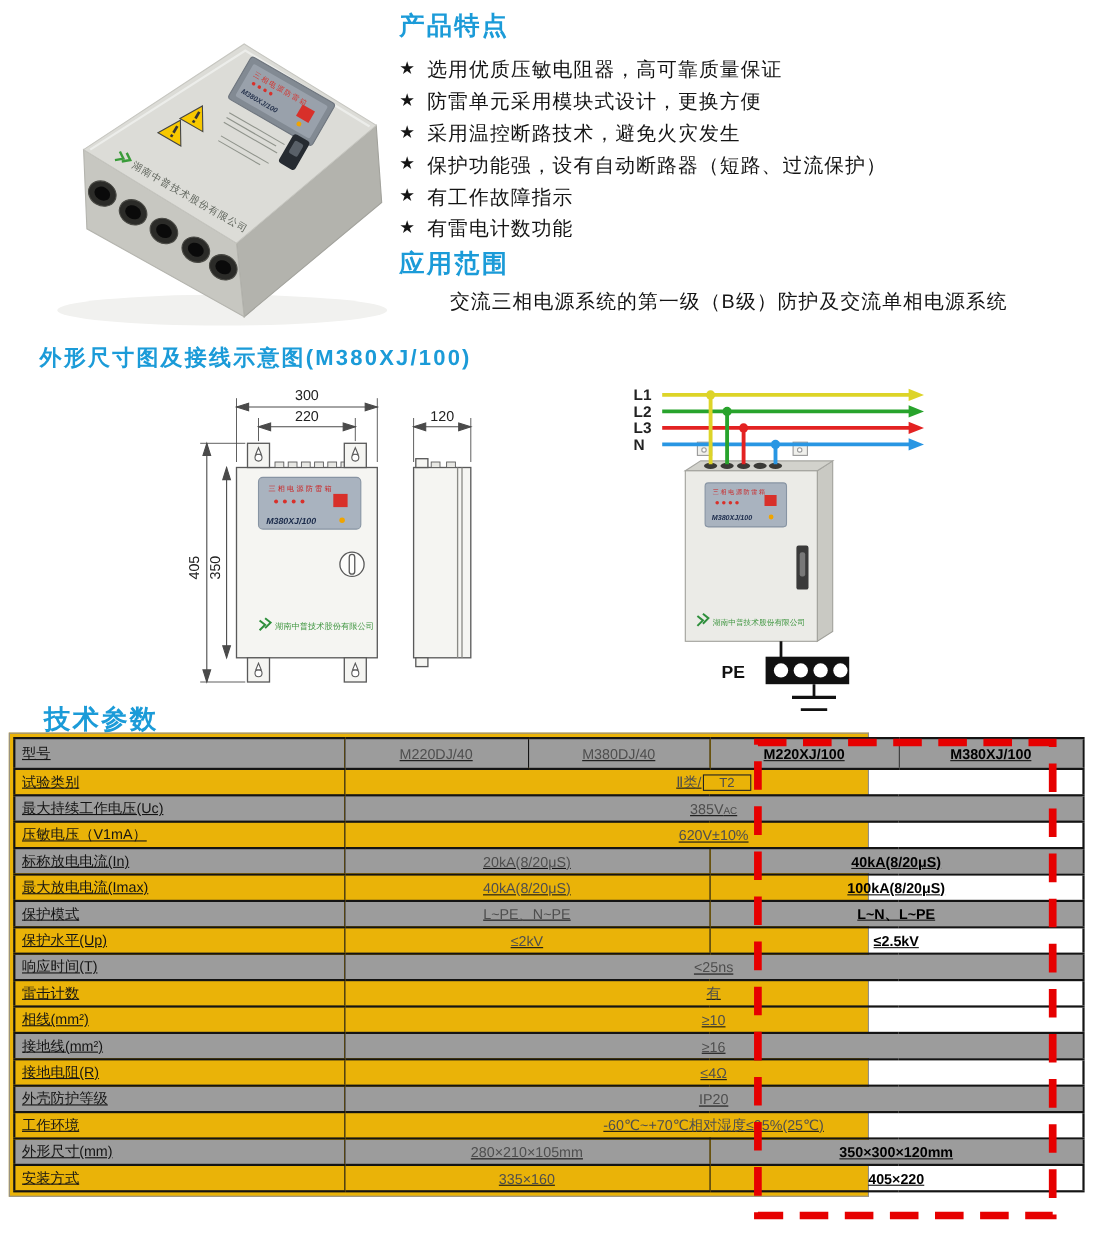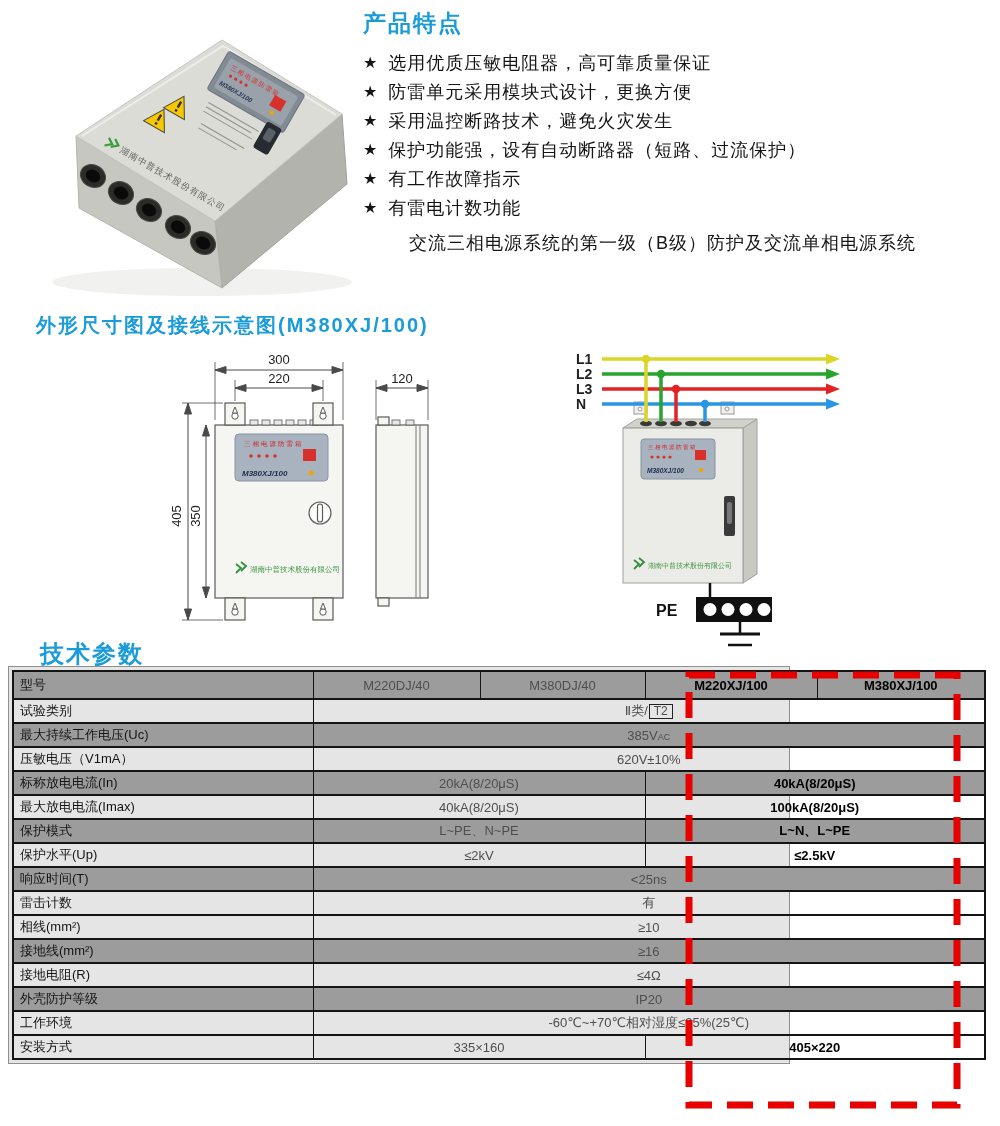--- a/index.html
+++ b/index.html
@@ -14,35 +14,35 @@
   .feat .star{margin-right:10px;font-size:16px;line-height:1;}
   
   .application{left:363px;top:224px;width:636px;}
   .application h2{font-size:23px;}
   .app-text{font-size:18px;line-height:29px;letter-spacing:1px;margin-top:5px;}
   .app-line1{text-indent:46px;display:block;}
   .app-line2{display:block;}
   .dims-heading{left:36px;top:312px;font-size:20px;letter-spacing:1px;}
   .specs-heading{left:40px;top:638px;font-size:24px;letter-spacing:4px;}
   
-  .spec-wrap{left:8px;top:666px;width:782px;border:1px solid #8f8f8f;background:#e5e5e5;
-             padding:3px;box-sizing:border-box;}
+  .spec-wrap{left:8px;top:666px;width:782px;border:1px solid #8f8f8f;background:#eab308;
+             padding:3px;box-sizing:border-box;text-decoration:underline;}
   table.spec{width:974px;border-collapse:collapse;table-layout:fixed;
              border:2px solid #141414;font-size:13px;color:#141414;}
   .spec th,.spec td{border:1px solid #141414;border-top-width:2px;border-bottom-width:2px;
              padding:1px 6px;height:20px;overflow:hidden;white-space:nowrap;box-sizing:content-box;}
   .spec thead th{height:24px;}
   .lab{text-align:left;font-weight:normal;}
   .v{text-align:center;color:#4e4e4e;}
   .mcol{text-align:center;color:#4e4e4e;font-weight:normal;}
   .xj{font-weight:bold;color:#000;}
   tr.g{background:#9c9c9c;}
   thead tr{background:#9c9c9c;}
   .vsub{font-size:9px;color:inherit;}
-  .tbox{display:inline-block;border:1px solid #222;padding:0 4px;line-height:13px;
+  .tbox{display:inline-block;border:1px solid #222;padding:0 14px;line-height:13px;
         font-size:12px;margin-left:1px;}
   .overlay{left:0;top:0;pointer-events:none;}
   svg text{font-family:"Liberation Sans","DejaVu Sans",sans-serif;}
 </style>
 </head>
 <body>
 
 <div class="page">
 
   <div class="abs" style="left:12px;top:8px;width:348px;height:300px;">
@@ -146,20 +146,21 @@
         <span class="star">★</span>
         <span>有工作故障指示</span>
       </div>
     <div class="feat">
         <span class="star">★</span>
         <span>有雷电计数功能</span>
       </div>
   </div>
 
   <div class="abs application">
+    <h2 class="sec">应用范围</h2>
     <div class="app-text">
       <span class="app-line1">交流三相电源系统的第一级（B级）防护及交流单相电源系统</span>
     </div>
   </div>
 
   <h2 class="sec abs dims-heading">外形尺寸图及接线示意图(M380XJ/100)</h2>
 
   <div class="abs" style="left:148px;top:346px;width:335px;height:300px;">
     <svg width="335" height="300" viewBox="0 0 335 300">
       <g stroke="#5a5a5a" fill="none" stroke-width="1.2">
@@ -423,20 +424,25 @@
           <td class="v" colspan="4">≤4Ω</td>
         </tr>
         <tr class="g">
           <td class="lab">外壳防护等级</td>
           <td class="v" colspan="4">IP20</td>
         </tr>
         <tr>
           <td class="lab">工作环境</td>
           <td class="v" colspan="4">-60℃~+70℃相对湿度≤95%(25℃)</td>
         </tr>
+        <tr class="g">
+          <td class="lab">外形尺寸(mm)</td>
+          <td class="v" colspan="2">280×210×105mm</td>
+          <td class="v xj" colspan="2">350×300×120mm</td>
+        </tr>
         <tr>
           <td class="lab">安装方式</td>
           <td class="v" colspan="2">335×160</td>
           <td class="v xj" colspan="2">405×220</td>
         </tr>
       </tbody>
     </table>
   </div>
 
   <svg class="abs overlay" width="1000" height="1126" viewBox="0 0 1000 1126">

